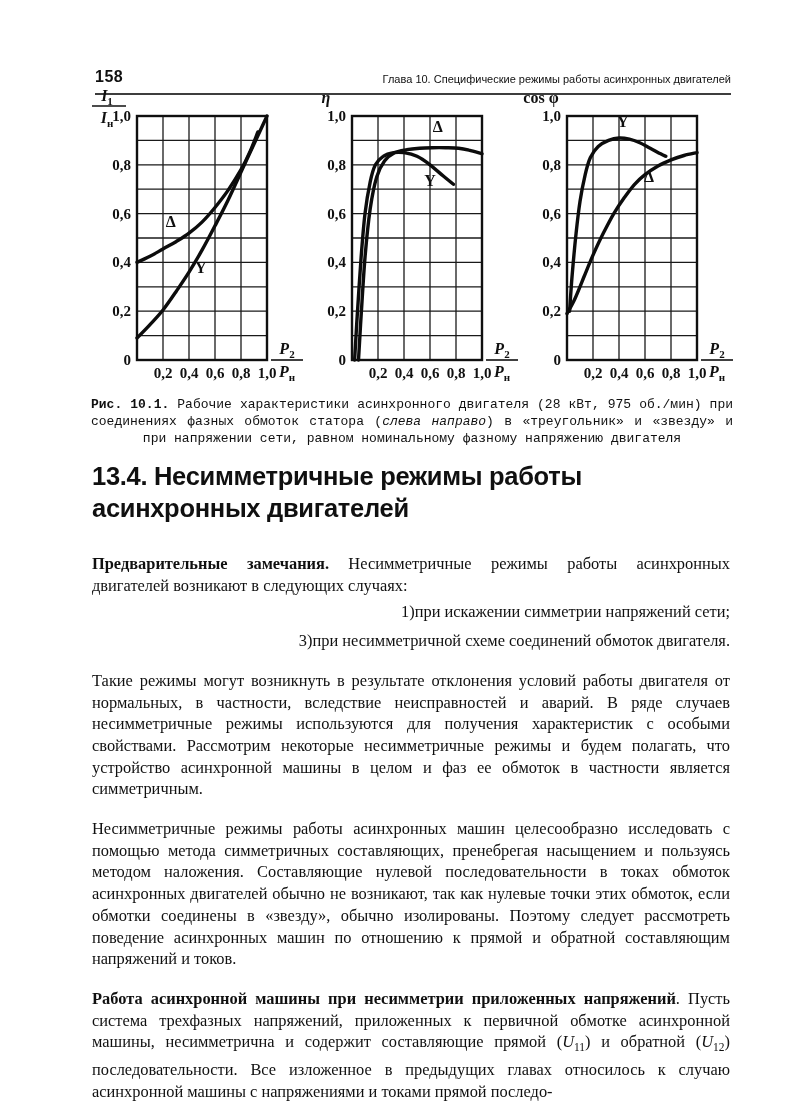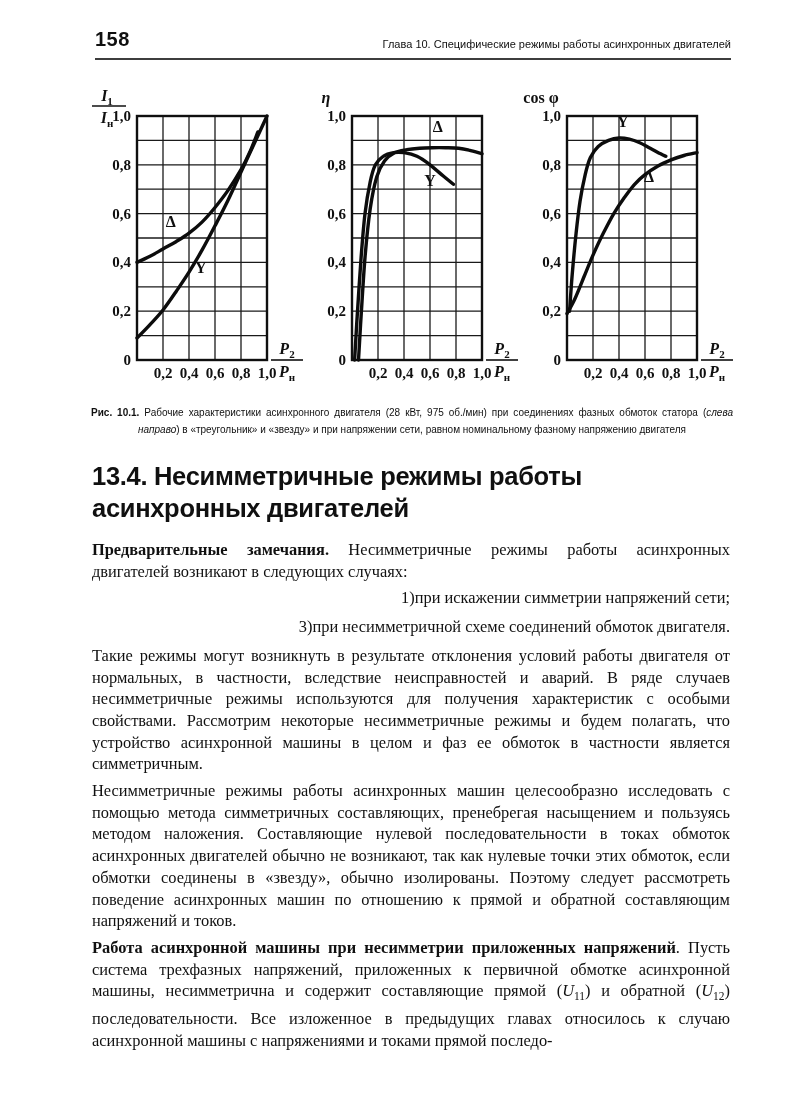--- a/index.html
+++ b/index.html
@@ -8,51 +8,51 @@
     position:relative; width:794px; height:1118px; margin:0 auto;
     background:#ffffff; color:#101010; overflow:hidden;
   }
   
   .page-header {
     position:absolute; left:95px; top:28px; width:636px;
     display:flex; justify-content:space-between; align-items:flex-end;
     padding-bottom:7px; border-bottom:2px solid #3d3d3d;
     font-family:"Liberation Sans", sans-serif;
   }
-  .page-number { font-size:20px; font-weight:bold; letter-spacing:.5px; }
+  .page-number { font-size:16px; font-weight:bold; letter-spacing:.5px;margin-top:40px; }
   .chapter-title { font-size:11px; padding-bottom:1px; }
   
   .figure { position:absolute; left:91px; top:86px; width:642px; }
   .charts { display:flex; justify-content:space-between; }
   svg.chart { display:block; overflow:visible; }
   .grid  { stroke:#1a1a1a; stroke-width:1.3; }
   .frame { fill:none; stroke:#0f0f0f; stroke-width:2.4; }
   .curve { fill:none; stroke:#0c0c0c; stroke-width:3.4; stroke-linecap:round; }
   .tick  { font-family:"Liberation Serif", serif; font-size:15px; font-weight:600; fill:#101010; }
   .axt   { font-family:"Liberation Serif", serif; font-size:16px; font-weight:600; fill:#101010; }
   .clabel{ font-family:"Liberation Serif", serif; font-size:16px; font-weight:600; fill:#101010; }
   .fbar  { stroke:#101010; stroke-width:1.6; }
   .caption {
-    margin-top:18px; font-family:Liberation Sans, sans-serif;
-    font-size:10px; line-height:17px;
+    margin-top:10px; font-family:Liberation Mono, monospace;
+    font-size:13px; line-height:17px;
     text-align:justify; text-align-last:center;
   }
   
   .section-title {
     position:absolute; left:92px; top:460px; width:630px;
     font-family:"Liberation Sans", sans-serif; font-weight:bold;
     font-size:25.5px; line-height:32px; letter-spacing:-.3px;
   }
   
   .body-text {
     position:absolute; left:92px; top:535px; width:638px;
     font-family:"Liberation Serif", serif;
     font-size:16.4px; line-height:21.7px; text-align:justify;
   }
-  .body-text p { margin:4px 0 5px; }
+  .body-text p { margin:18px 0 5px; }
   .body-text p.list-item { margin:2px 0 7px; text-align:right; }
   .list-marker { display:inline-block; min-width:26px; }
   .run-b { font-weight:bold; }
   .run-i { font-style:italic; }
   .run-sub { vertical-align:sub; font-size:70%; }
 </style>
 </head>
 <body>
 
 <div class="page">

